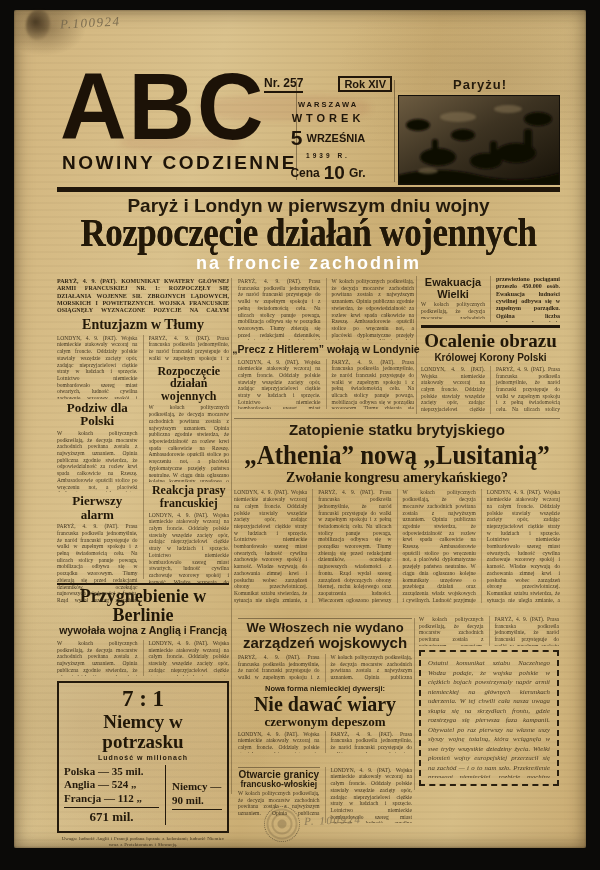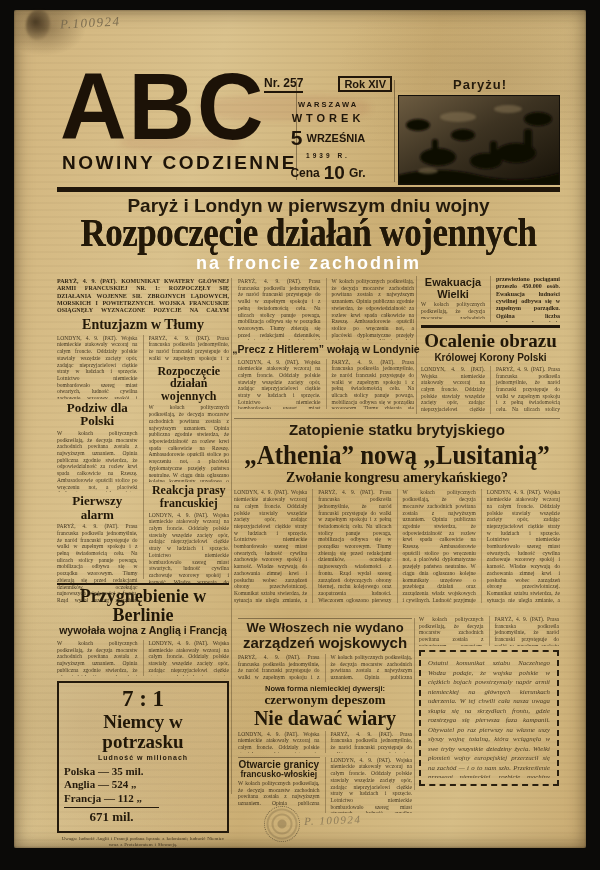--- a/index.html
+++ b/index.html
@@ -167,20 +167,23 @@
       <div class="hds" style="font-size:23px;">7 : 1</div>
       <div class="hds" style="font-size:19px;margin-top:1px;">Niemcy w potrzasku</div>
       <div class="hdx" style="font-size:7px;margin-top:2px;letter-spacing:1px;">Ludność w milionach</div>
       <div style="display:flex;margin-top:3px;">
         <div style="width:95px;">
           <div class="srow">Polska — 35 mil.</div>
           <div class="srow">Anglia — 524 „</div>
           <div class="srow">Francja — 112 „</div>
           <div class="srow" style="border-top:1.5px solid #241a0c;margin-top:1px;padding-top:1px;justify-content:center;font-size:13px;">671 mil.</div>
         </div>
+        <div style="flex:1;border-left:1.5px solid #241a0c;margin-left:6px;padding-left:6px;display:flex;align-items:center;">
+          <span class="srow" style="border-bottom:1.5px solid #241a0c;padding-bottom:1px;">Niemcy — 90 mil.</span>
+        </div>
       </div>
     </div>
     <div class="g" style="height:13px;margin-top:3px;text-align:center;font-size:5px;">Uwaga: ludność Anglii i Francji podana łącznie z koloniami; ludność Niemiec wraz z Protektoratem i Słowacją.</div>
   </div>
 
   <div class="abs" style="left:238px;top:278px;width:176px;">
     <div class="cols" style="height:62px;">
       <div class="col g">PARYŻ, 4. 9. (PAT). Prasa francuska podkreśla jednomyślnie, że naród francuski przystępuje do walki w zupełnym spokoju i z pełną świadomością celu. Na ulicach stolicy panuje powaga, mobilizacja odbywa się w porządku wzorowym. Tłumy zbierają się przed redakcjami dzienników, oczekując najnowszych wiadomości z frontu. Rząd wydał szereg zarządzeń dotyczących obrony biernej, ruchu kolejowego oraz zaopatrzenia ludności. Wieczorem ogłoszono pierwszy komunikat kwatery głównej, przyjęty przez ludność z ogromnym spokojem i ufnością w ostateczne zwycięstwo sprawy sojuszniczej. Dalsze roczniki rezerwistów stawiły się do szeregów.</div>
       <div class="col g">W kołach politycznych podkreślają, że decyzja mocarstw zachodnich powitana została z najwyższym uznaniem. Opinia publiczna zgodnie stwierdza, że odpowiedzialność za rozlew krwi spada całkowicie na Rzeszę. Ambasadorowie opuścili stolice po wręczeniu not, a placówki dyplomatyczne przejęły państwa neutralne. W ciągu dnia ogłaszano kolejne komunikaty urzędowe o przebiegu działań oraz zarządzenia władz wojskowych i cywilnych. Ludność przyjmuje wiadomości spokojnie, wykazując pełne zaufanie do kierownictwa państwa i armii sprzymierzonych w walce przeciwko napastnikowi niemieckiemu. Ochotnicy zgłaszają się masowo do służby pomocniczej.</div>
     </div>
@@ -226,27 +229,27 @@
   <div class="abs" style="left:238px;top:618px;width:174px;">
     <div style="border-top:1px solid rgba(60,45,25,.5);padding-top:2px;">
       <div class="hdx" style="font-size:13px;">We Włoszech nie wydano</div>
       <div class="hdx" style="font-size:15px;">zarządzeń wojskowych</div>
     </div>
     <div class="cols" style="height:28px;margin-top:2px;">
       <div class="col g">PARYŻ, 4. 9. (PAT). Prasa francuska podkreśla jednomyślnie, że naród francuski przystępuje do walki w zupełnym spokoju i z pełną świadomością celu. Na ulicach stolicy panuje powaga, mobilizacja odbywa się w porządku wzorowym. Tłumy zbierają się przed redakcjami dzienników, oczekując najnowszych wiadomości z frontu. Rząd wydał szereg zarządzeń dotyczących obrony biernej, ruchu kolejowego oraz zaopatrzenia ludności. Wieczorem ogłoszono pierwszy komunikat kwatery głównej, przyjęty przez ludność z ogromnym spokojem i ufnością w ostateczne zwycięstwo sprawy sojuszniczej. Dalsze roczniki rezerwistów stawiły się do szeregów.</div>
       <div class="col g">W kołach politycznych podkreślają, że decyzja mocarstw zachodnich powitana została z najwyższym uznaniem. Opinia publiczna zgodnie stwierdza, że odpowiedzialność za rozlew krwi spada całkowicie na Rzeszę. Ambasadorowie opuścili stolice po wręczeniu not, a placówki dyplomatyczne przejęły państwa neutralne. W ciągu dnia ogłaszano kolejne komunikaty urzędowe o przebiegu działań oraz zarządzenia władz wojskowych i cywilnych. Ludność przyjmuje wiadomości spokojnie, wykazując pełne zaufanie do kierownictwa państwa i armii sprzymierzonych w walce przeciwko napastnikowi niemieckiemu. Ochotnicy zgłaszają się masowo do służby pomocniczej.</div>
     </div>
     <div class="hdx" style="font-size:7.5px;margin-top:3px;">Nowa forma niemieckiej dywersji:</div>
+    <div class="hds" style="font-size:20px;margin-top:1px;">Nie dawać wiary</div>
     <div class="hds" style="font-size:13px;">czerwonym depeszom</div>
-    <div class="hds" style="font-size:20px;margin-top:1px;">Nie dawać wiary</div>
     <div class="cols" style="height:22px;margin-top:2px;">
       <div class="col g">LONDYN, 4. 9. (PAT). Wojska niemieckie atakowały wczoraj na całym froncie. Oddziały polskie stawiały wszędzie zacięty opór, zadając nieprzyjacielowi ciężkie straty w ludziach i sprzęcie. Lotnictwo niemieckie bombardowało szereg miast otwartych, ludność cywilna zachowuje wzorowy spokój i karność. Władze wzywają do zachowania zimnej krwi i posłuchu wobec zarządzeń obrony przeciwlotniczej. Komunikat sztabu stwierdza, że sytuacja nie uległa zmianie, a działania rozwijają się planowo. W godzinach wieczornych ogłoszono dalsze szczegóły pierwszego dnia działań wojennych na zachodzie Europy. Tłumy oczekują wiadomości przed redakcjami pism.</div>
       <div class="col g">PARYŻ, 4. 9. (PAT). Prasa francuska podkreśla jednomyślnie, że naród francuski przystępuje do walki w zupełnym spokoju i z pełną świadomością celu. Na ulicach stolicy panuje powaga, mobilizacja odbywa się w porządku wzorowym. Tłumy zbierają się przed redakcjami dzienników, oczekując najnowszych wiadomości z frontu. Rząd wydał szereg zarządzeń dotyczących obrony biernej, ruchu kolejowego oraz zaopatrzenia ludności. Wieczorem ogłoszono pierwszy komunikat kwatery głównej, przyjęty przez ludność z ogromnym spokojem i ufnością w ostateczne zwycięstwo sprawy sojuszniczej. Dalsze roczniki rezerwistów stawiły się do szeregów.</div>
     </div>
-    <div class="cols" style="height:56px;margin-top:4px;">
+    <div class="cols" style="height:56px;margin-top:14px;">
       <div class="col">
         <div class="hdx" style="font-size:10px;border-top:1px solid rgba(60,45,25,.5);padding-top:1px;">Otwarcie granicy</div>
         <div class="hdx" style="font-size:8.5px;">francusko-włoskiej</div>
         <div class="g" style="height:28px;margin-top:1px;">W kołach politycznych podkreślają, że decyzja mocarstw zachodnich powitana została z najwyższym uznaniem. Opinia publiczna zgodnie stwierdza, że odpowiedzialność za rozlew krwi spada całkowicie na Rzeszę. Ambasadorowie opuścili stolice po wręczeniu not, a placówki dyplomatyczne przejęły państwa neutralne. W ciągu dnia ogłaszano kolejne komunikaty urzędowe o przebiegu działań oraz zarządzenia władz wojskowych i cywilnych. Ludność przyjmuje wiadomości spokojnie, wykazując pełne zaufanie do kierownictwa państwa i armii sprzymierzonych w walce przeciwko napastnikowi niemieckiemu. Ochotnicy zgłaszają się masowo do służby pomocniczej.</div>
       </div>
       <div class="col g">LONDYN, 4. 9. (PAT). Wojska niemieckie atakowały wczoraj na całym froncie. Oddziały polskie stawiały wszędzie zacięty opór, zadając nieprzyjacielowi ciężkie straty w ludziach i sprzęcie. Lotnictwo niemieckie bombardowało szereg miast otwartych, ludność cywilna zachowuje wzorowy spokój i karność. Władze wzywają do zachowania zimnej krwi i posłuchu wobec zarządzeń obrony przeciwlotniczej. Komunikat sztabu stwierdza, że sytuacja nie uległa zmianie, a działania rozwijają się planowo. W godzinach wieczornych ogłoszono dalsze szczegóły pierwszego dnia działań wojennych na zachodzie Europy. Tłumy oczekują wiadomości przed redakcjami pism.</div>
     </div>
   </div>
 
   <div class="abs" style="left:419px;top:616px;width:140px;">

